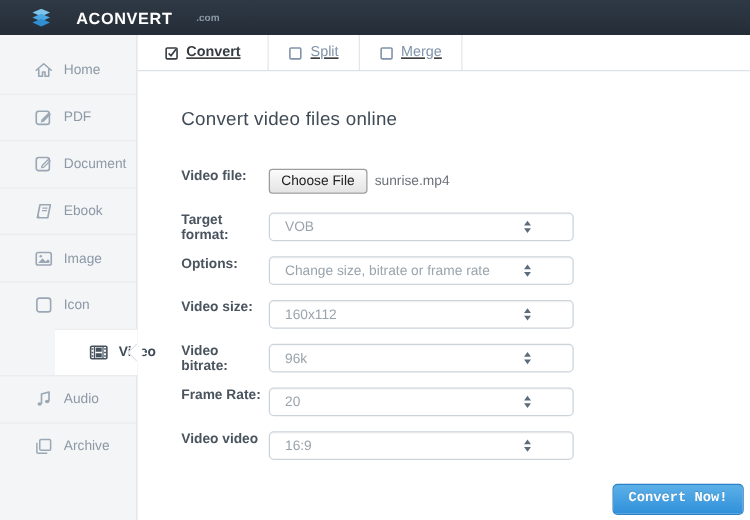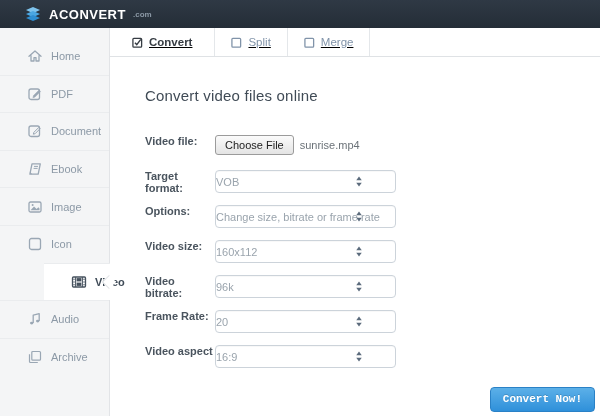--- a/index.html
+++ b/index.html
@@ -2,21 +2,21 @@
 <html><head>
 <meta charset="utf-8">
 <style>
   * { margin:0; padding:0; box-sizing:border-box; }
   html,body { width:600px; height:416px; }
   body { font-family:"Liberation Sans", sans-serif; background:#fff; overflow:hidden; }
   .app { width:600px; height:416px; display:flex; flex-direction:column; }
 
   
   .header { height:28px; background:linear-gradient(#2f3945,#242d37); display:flex; align-items:center; padding-left:24px; flex:0 0 auto; }
-  .logo { display:flex; align-items:center; gap:7px; cursor:pointer; }
+  .logo { display:flex; align-items:center; gap:19px; cursor:pointer; }
   .logo-icon { width:18px; height:15px; display:block; }
   .brand { color:#fff; font-weight:bold; font-size:13px; letter-spacing:.5px; }
   .brand-suffix { color:#8b98a5; font-size:8px; font-weight:bold; }
 
   
   .body-row { flex:1; display:flex; min-height:0; }
 
   
   .sidebar { width:110px; background:#f4f5f6; border-right:1px solid #e2e4e7; padding-top:9px; position:relative; z-index:2; }
   .side-item { height:37.6px; display:flex; align-items:center; padding-left:27px; gap:8px; color:#9aa7b4; cursor:pointer; position:relative; }
@@ -39,21 +39,21 @@
   .page-title { font-size:15px; color:#404b56; font-weight:normal; letter-spacing:.2px; }
 
   .form { margin-top:31px; }
   .frow { display:flex; align-items:flex-start; margin-bottom:12px; height:23px; }
   .flabel { width:70px; font-size:11px; font-weight:bold; color:#4a545e; flex:0 0 auto; }
   .fctrl { display:flex; align-items:center; }
 
   .file-btn { font-family:"Liberation Sans", sans-serif; font-size:11px; color:#222; background:linear-gradient(#fbfbfb,#e4e4e4); border:1px solid #9b9b9b; border-radius:3px; padding:3px 9px; cursor:pointer; }
   .file-name { font-size:11px; color:#6b7278; margin-left:6px; }
 
-  .select { width:181px; height:23px; border:1px solid #ccd3da; border-radius:4px; background:#fff; display:flex; align-items:center; padding-left:0; position:relative; cursor:pointer; box-shadow:inset 0 1px 1px rgba(0,0,0,.03); }
+  .select { width:244px; height:23px; border:1px solid #ccd3da; border-radius:4px; background:#fff; display:flex; align-items:center; padding-left:12px; position:relative; cursor:pointer; box-shadow:inset 0 1px 1px rgba(0,0,0,.03); }
   .select .sel-value { font-size:11px; color:#9aa4ad; }
   .select .stepper { position:absolute; right:32px; top:50%; margin-top:-5.5px; width:8px; height:11px; display:block; }
 
   .convert-btn { position:absolute; right:5px; bottom:4px; font-family:Liberation Mono, monospace; font-size:11px; font-weight:bold; color:#fff; background:linear-gradient(#5cb0e8,#2f90da); border:1px solid #2a81c6; border-radius:4px; padding:5px 12px 6px; cursor:pointer; text-shadow:0 -1px 0 rgba(0,0,0,.15); }
 </style>
 </head>
 <body>
 
 <div class="app">
 
@@ -237,21 +237,21 @@
             <div class="select">
               <span class="sel-value">20</span>
               <svg class="stepper" viewBox="0 0 8 12">
                   <path d="M4 .6 7 4.7H1z" fill="#5b6b7c"></path>
                   <path d="M4 11.4 1 7.3h6z" fill="#5b6b7c"></path>
                 </svg>
             </div>
           </div>
 
           <div class="frow">
-            <span class="flabel">Video aspect</span>
+            <span class="flabel">Video video</span>
             <div class="select">
               <span class="sel-value">16:9</span>
               <svg class="stepper" viewBox="0 0 8 12">
                   <path d="M4 .6 7 4.7H1z" fill="#5b6b7c"></path>
                   <path d="M4 11.4 1 7.3h6z" fill="#5b6b7c"></path>
                 </svg>
             </div>
           </div>
 
         </div>

